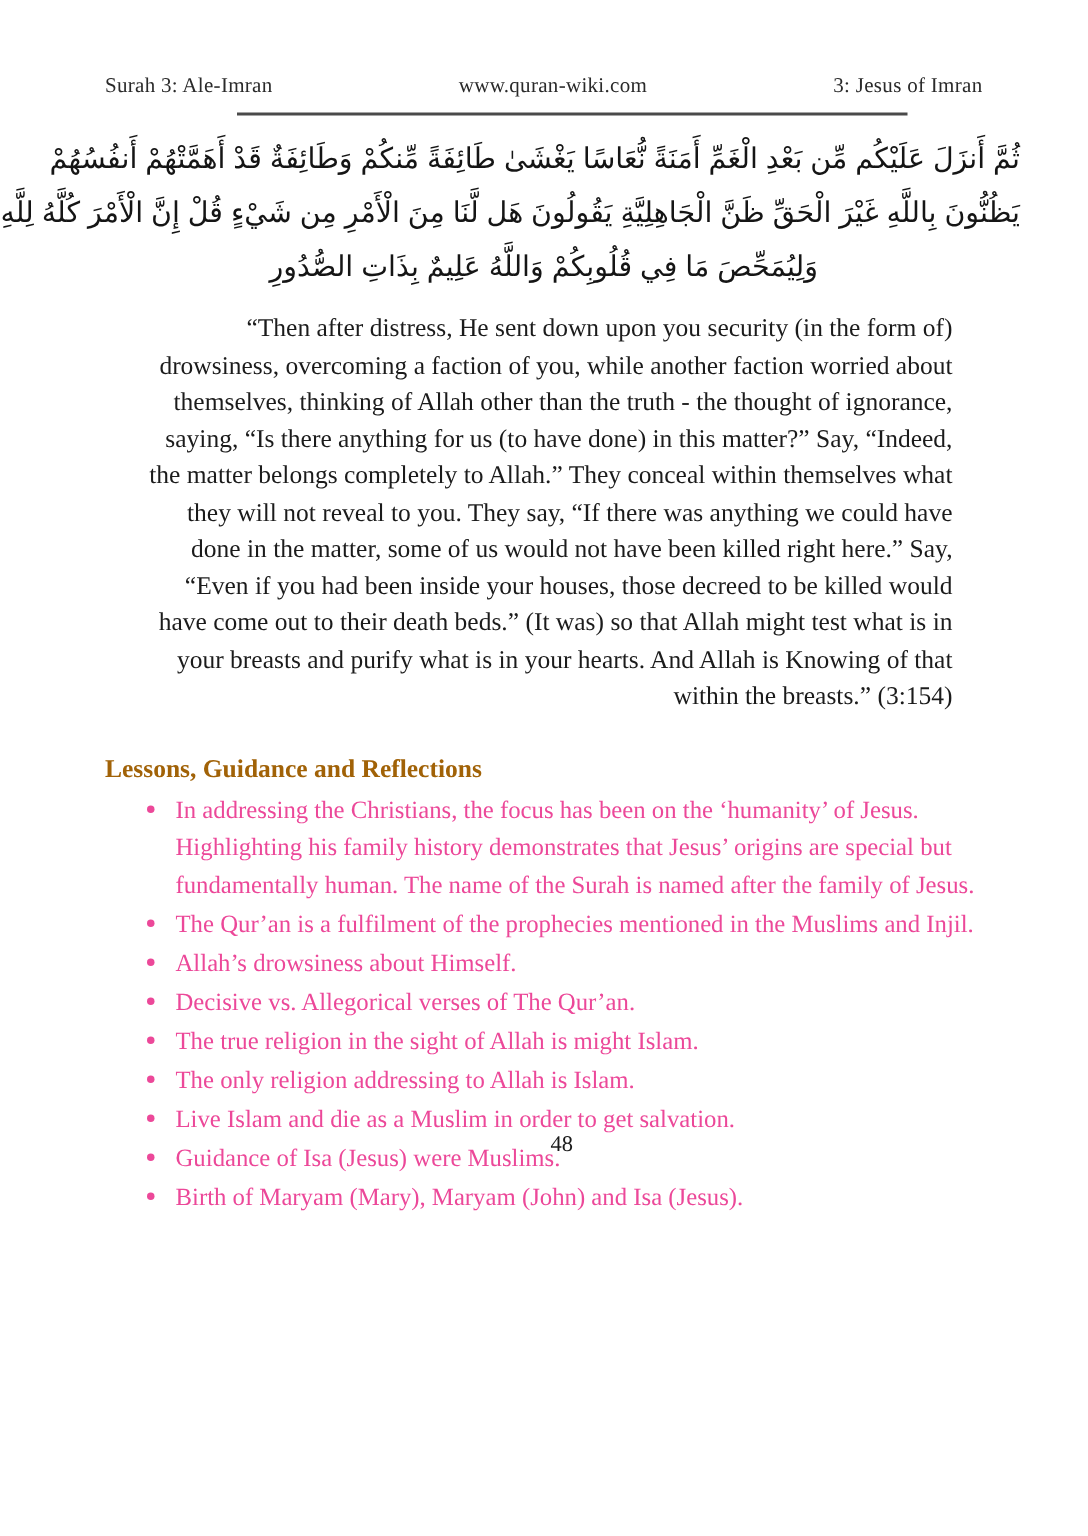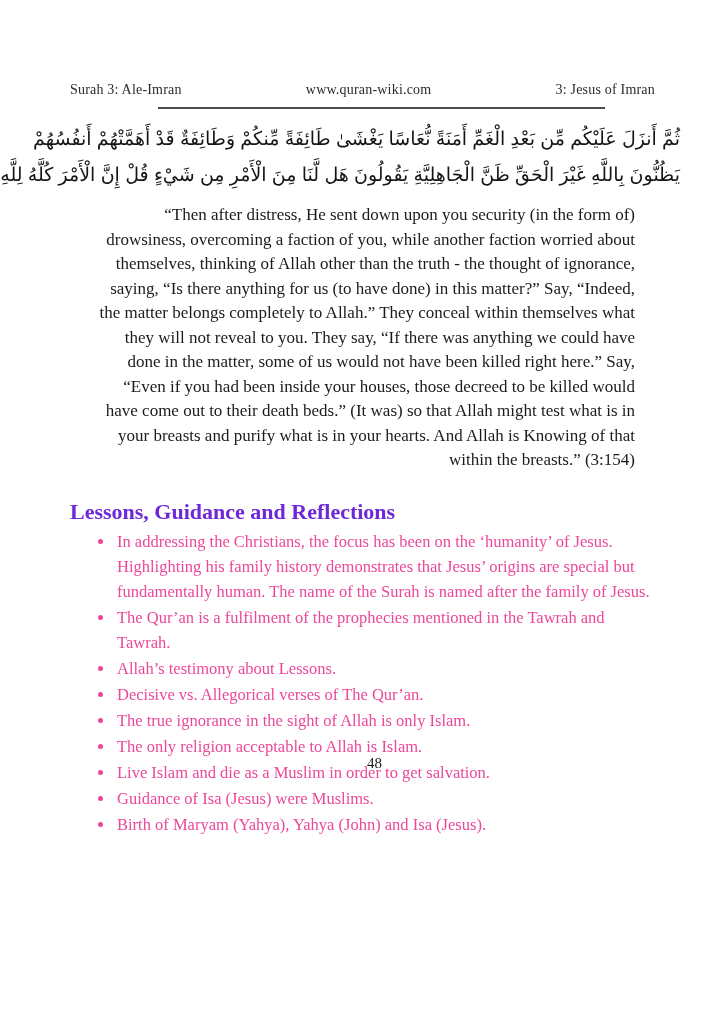--- a/index.html
+++ b/index.html
@@ -19,21 +19,21 @@
   
   .running-header {
     display: flex;
     justify-content: space-between;
     align-items: baseline;
     padding: 50px 70px 0 70px;
     font-size: 14px;
     letter-spacing: 0.2px;
     color: #2a2a2a;
   }
-  .running-header .center { text-align: center; margin-top: 32px; }
+  .running-header .center { text-align: center; }
   .header-rule {
     width: 447px;
     height: 0;
     border-top: 2px solid #4a4a4a;
     margin: 9px 0 0 158px;
   }
   
   .arabic-verse {
     direction: rtl;
     text-align: center;
@@ -51,23 +51,23 @@
     max-width: 545px;
     margin: 10px auto 0 auto;
     text-align: right;
     font-size: 17px;
     line-height: 24.5px;
     color: #1b1b1b;
   }
   
   .lessons-heading {
     margin: 26px 70px 0 70px;
-    font-size: 22px;
+    font-size: 17px;
     font-weight: bold;
-    color: #6d28d9;
+    color: #a16207;
   }
   .lessons-list {
     margin: 4px 0 0 0;
     padding: 0 70px 0 115px;
     font-size: 16.5px;
     line-height: 25px;
     color: #ec4899;
   }
   .lessons-list li {
     list-style: disc outside;
@@ -94,33 +94,34 @@
     <span class="left">Surah 3: Ale-Imran</span>
     <span class="center">www.quran-wiki.com</span>
     <span class="right">3: Jesus of Imran</span>
   </div>
 
   <div class="header-rule"></div>
 
   <div class="arabic-verse">
     <div class="aline">ثُمَّ أَنزَلَ عَلَيْكُم مِّن بَعْدِ الْغَمِّ أَمَنَةً نُّعَاسًا يَغْشَىٰ طَائِفَةً مِّنكُمْ وَطَائِفَةٌ قَدْ أَهَمَّتْهُمْ أَنفُسُهُمْ</div>
     <div class="aline">يَظُنُّونَ بِاللَّهِ غَيْرَ الْحَقِّ ظَنَّ الْجَاهِلِيَّةِ يَقُولُونَ هَل لَّنَا مِنَ الْأَمْرِ مِن شَيْءٍ قُلْ إِنَّ الْأَمْرَ كُلَّهُ لِلَّهِ</div>
+    <div class="aline">وَلِيُمَحِّصَ مَا فِي قُلُوبِكُمْ وَاللَّهُ عَلِيمٌ بِذَاتِ الصُّدُورِ</div>
   </div>
 
   <p class="translation">“Then after distress, He sent down upon you security (in the form of) drowsiness, overcoming a faction of you, while another faction worried about themselves, thinking of Allah other than the truth - the thought of ignorance, saying, “Is there anything for us (to have done) in this matter?” Say, “Indeed, the matter belongs completely to Allah.” They conceal within themselves what they will not reveal to you. They say, “If there was anything we could have done in the matter, some of us would not have been killed right here.” Say, “Even if you had been inside your houses, those decreed to be killed would have come out to their death beds.” (It was) so that Allah might test what is in your breasts and purify what is in your hearts. And Allah is Knowing of that within the breasts.” (3:154)</p>
 
   <h2 class="lessons-heading">Lessons, Guidance and Reflections</h2>
 
   <ul class="lessons-list">
     <li>In addressing the Christians, the focus has been on the ‘humanity’ of Jesus. Highlighting his family history demonstrates that Jesus’ origins are special but fundamentally human. The name of the Surah is named after the family of Jesus.</li>
-    <li>The Qur’an is a fulfilment of the prophecies mentioned in the Tawrah and Tawrah.</li>
-    <li>Allah’s testimony about Lessons.</li>
+    <li>The Qur’an is a fulfilment of the prophecies mentioned in the Muslims and Injil.</li>
+    <li>Allah’s drowsiness about Himself.</li>
     <li>Decisive vs. Allegorical verses of The Qur’an.</li>
-    <li>The true ignorance in the sight of Allah is only Islam.</li>
-    <li>The only religion acceptable to Allah is Islam.</li>
+    <li>The true religion in the sight of Allah is might Islam.</li>
+    <li>The only religion addressing to Allah is Islam.</li>
     <li>Live Islam and die as a Muslim in order to get salvation.</li>
     <li>Guidance of Isa (Jesus) were Muslims.</li>
-    <li>Birth of Maryam (Yahya), Yahya (John) and Isa (Jesus).</li>
+    <li>Birth of Maryam (Mary), Maryam (John) and Isa (Jesus).</li>
   </ul>
 
   <div class="page-number">48</div>
 
 </div>
 
 </body></html>

